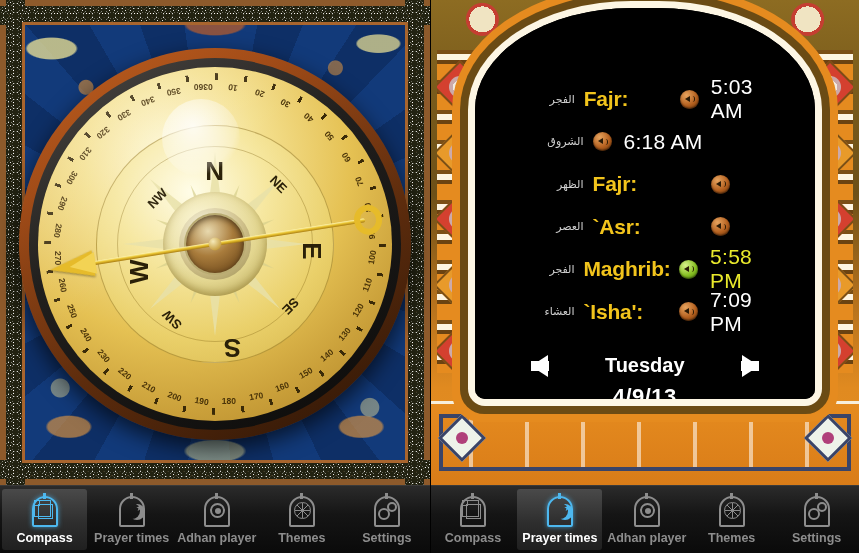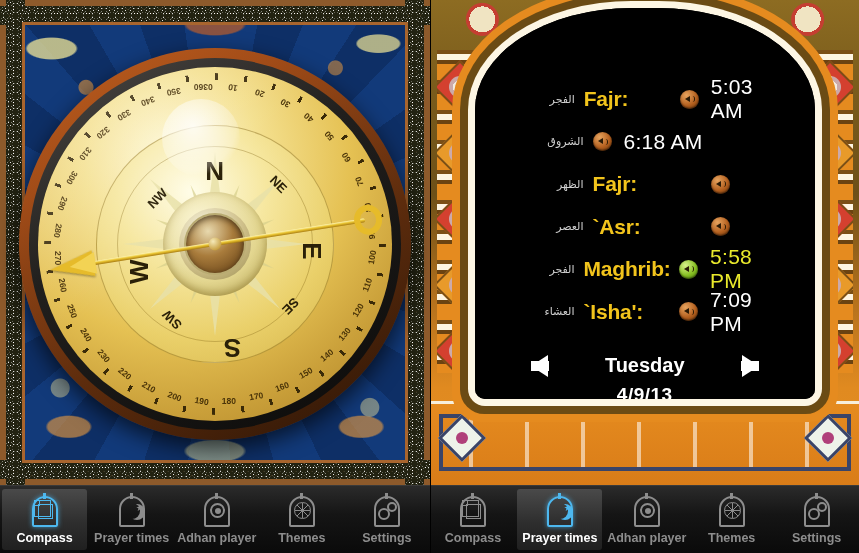--- a/index.html
+++ b/index.html
@@ -292,21 +292,21 @@
     display:flex; align-items:center; justify-content:space-between;
   }
   .arw { width:0;height:0; }
   .arw-l { border-top:11px solid transparent;border-bottom:11px solid transparent;border-right:17px solid #fff; position:relative;}
   .arw-l::after{content:"";position:absolute;left:0;top:-5px;width:18px;height:10px;background:#fff;}
   .arw-r { border-top:11px solid transparent;border-bottom:11px solid transparent;border-left:17px solid #fff; position:relative;}
   .arw-r::after{content:"";position:absolute;right:0;top:-5px;width:18px;height:10px;background:#fff;}
   .dayname { color:#fff; font-size:20px; font-weight:bold; }
   .datestr {
     position:absolute; left:0; right:0; top:376px; text-align:center;
-    color:#fff; font-size:19px; font-weight:bold; letter-spacing:.5px;
+    color:#fff; font-size:22px; font-weight:bold; letter-spacing:.5px;
   }
 
   
   .tabbar {
     position:absolute; left:0; right:0; bottom:0; height:68px;
     background: linear-gradient(180deg,#2b2b2b 0%,#151515 42%,#0a0a0a 100%);
     display:flex; border-top:1px solid #3a3a3a;
   }
   .tab {
     flex:1; display:flex; flex-direction:column; align-items:center; justify-content:center;

